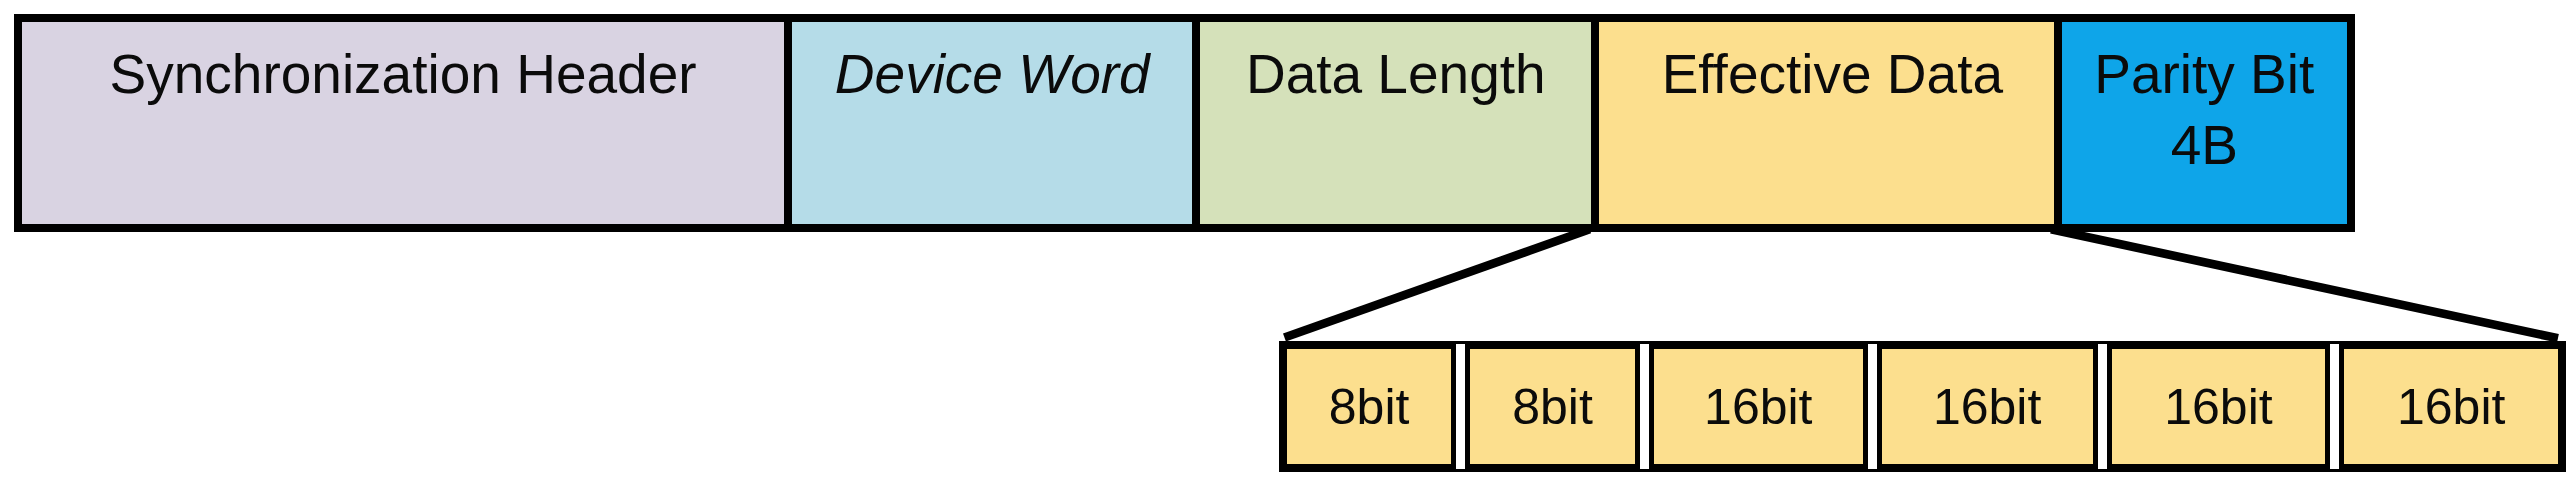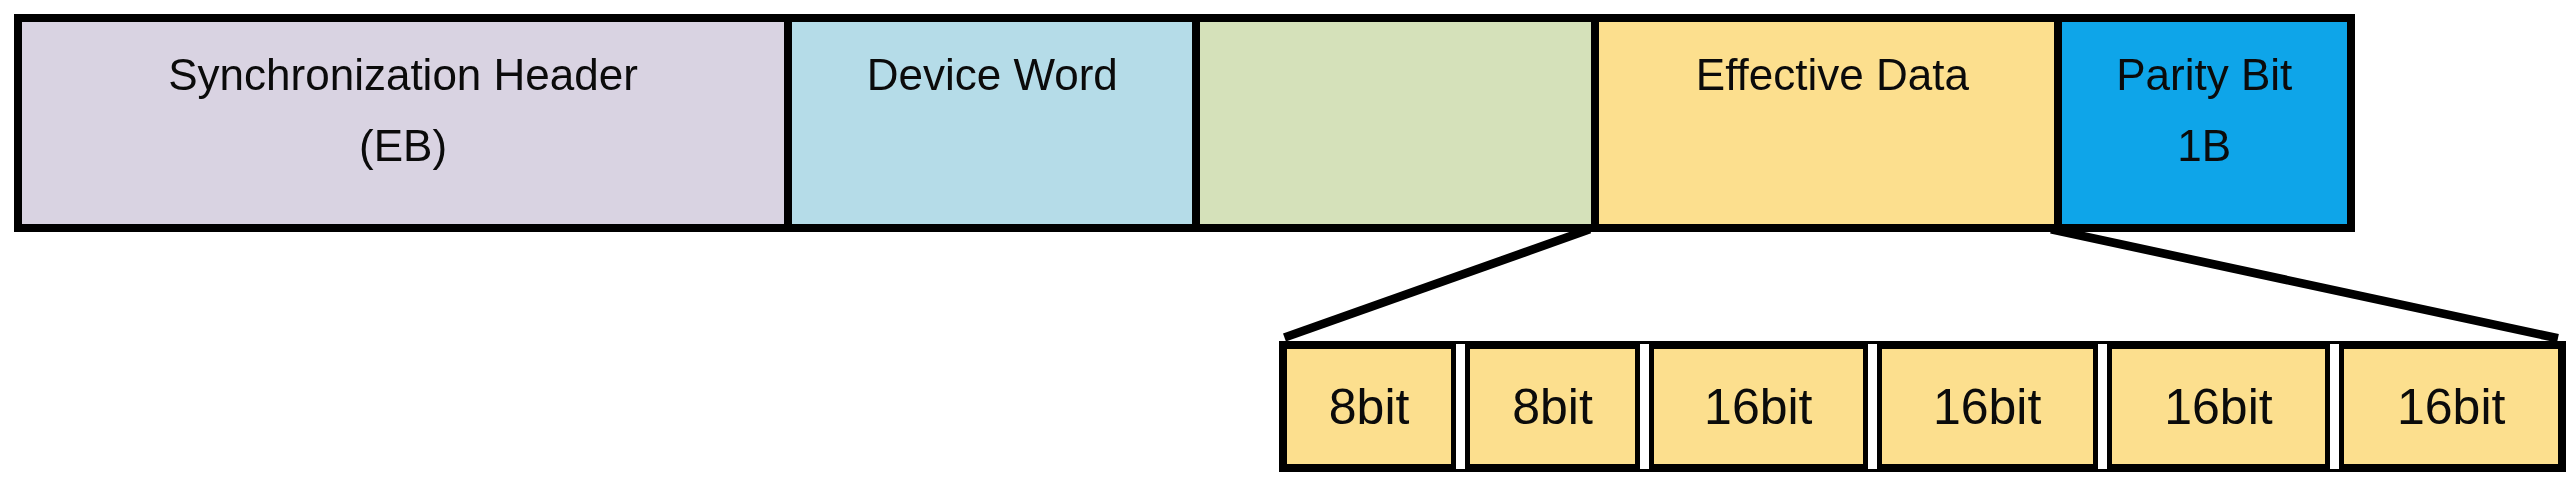--- a/index.html
+++ b/index.html
@@ -28,21 +28,21 @@
     box-sizing: border-box;
     border: 8.6px solid #000000;
     display: flex;
     background: #000000;
   }
   .field {
     box-sizing: border-box;
     height: 100%;
     padding-top: 17.3px;
     text-align: center;
-    font-size: 44px;
+    font-size: 55px;
     line-height: 71px;
     color: #0b0b0b;
     overflow: hidden;
   }
   .field + .field { border-left: 8.6px solid #000000; }
   .field-1 { width: 32.78%; }
   .field-2 { width: 17.56%; }
   .field-3 { width: 17.15%; }
   .field-4 { width: 19.89%; padding-left: 12px; }
   .field-5 { flex: 1 1 auto; }
@@ -95,38 +95,38 @@
 
   <svg class="connector-svg" viewBox="0 0 3283 633" xmlns="http://www.w3.org/2000/svg">
     <line x1="2026" y1="292" x2="1637" y2="430" stroke="#000000" stroke-width="11"></line>
     <line x1="2614" y1="292" x2="3260" y2="431" stroke="#000000" stroke-width="11"></line>
   </svg>
 
   <div class="frame-bar">
 
     <div class="field field-1" style="background-color: rgb(217, 211, 226);">
       <span class="field-line">Synchronization Header</span>
-      <span class="field-line">(EB)</span>
     </div>
 
-    <div class="field field-2" style="background-color: rgb(181, 220, 232);">
+    <div class="field field-2" style="background-color: rgb(181, 220, 232); font-style: italic;">
       <span class="field-line">Device Word</span>
     </div>
 
     <div class="field field-3" style="background-color: rgb(213, 225, 186);">
+      <span class="field-line">Data Length</span>
     </div>
 
     <div class="field field-4" style="background-color: rgb(252, 223, 142);">
       <span class="field-line">Effective Data</span>
 
     </div>
 
     <div class="field field-5" style="background-color: #0ea5e9;">
       <span class="field-line">Parity Bit</span>
-      <span class="field-line">1B</span>
+      <span class="field-line">4B</span>
     </div>
 
   </div>
 
   <div class="expansion-row">
 
     <div class="cell cell-1" style="background-color: rgb(252, 223, 142);">
       <span>8bit</span>
     </div>
 

